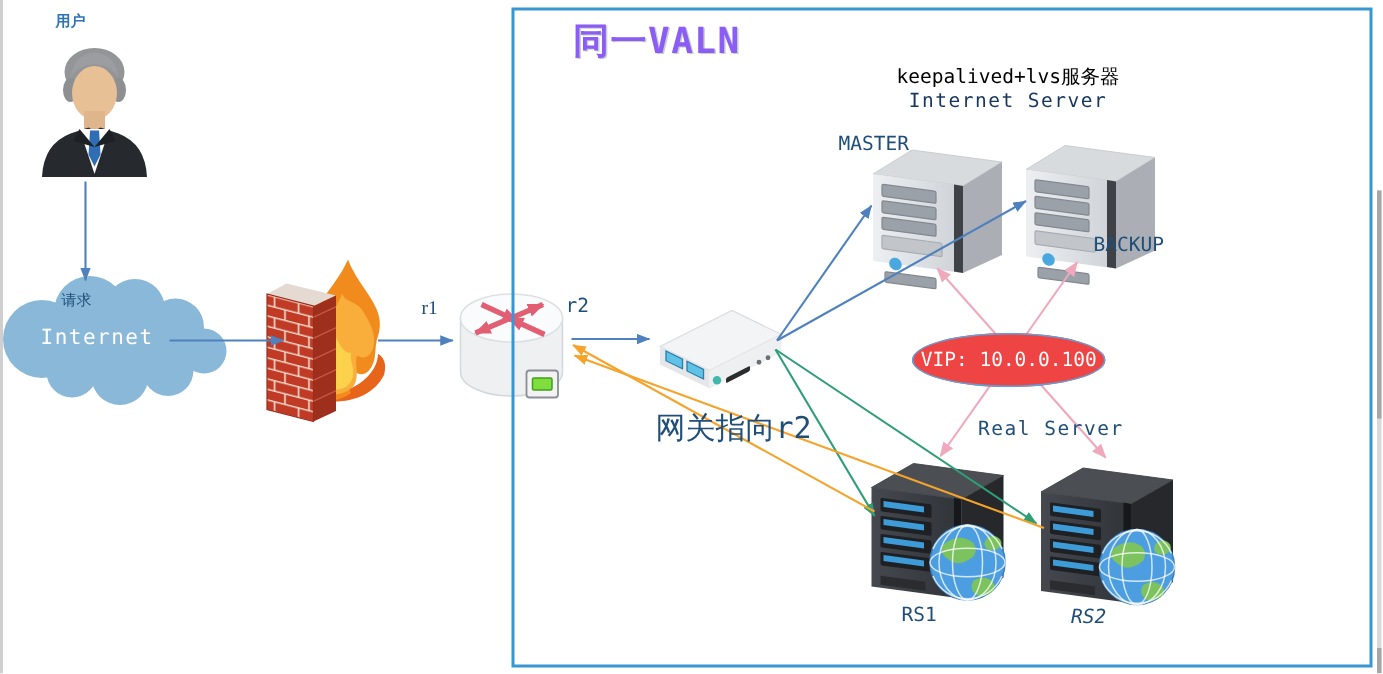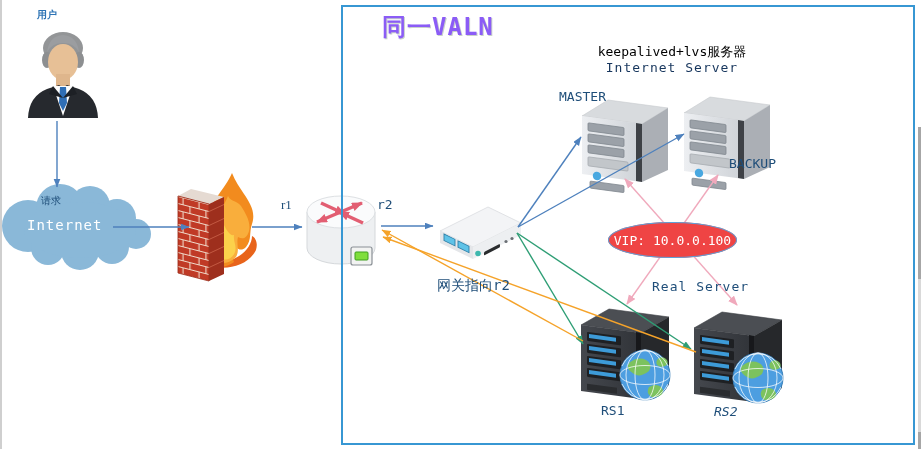--- a/index.html
+++ b/index.html
@@ -26,21 +26,21 @@
   #r2-label{left:377px;top:197px;}
   #vlan-title{left:382px;top:20px;font-size:24px;font-weight:bold;color:#8b5cf6;
               text-shadow:1px 1px 0 #c9d2c9;letter-spacing:1px;}
   #vs-title-1{left:572px;top:44px;width:200px;text-align:center;color:#000000;}
   #vs-title-2{left:572px;top:60px;width:200px;text-align:center;color:#17365D;letter-spacing:1px;}
   #master-label{left:559px;top:89px;}
   #backup-label{left:729px;top:156px;}
   #real-server-label{left:652px;top:279px;letter-spacing:1px;}
   #rs1-label{left:601px;top:403px;}
   #rs2-label{left:714px;top:404px;font-style:italic;}
-  #gateway-label{left:437px;top:278px;font-size:14px;}
+  #gateway-label{left:437px;top:278px;font-size:20px;}
   
   #vip-ellipse{
     left:608px;top:222px;width:129px;height:36px;border-radius:50%;
     background:#ef4444;color:#ffffff;font-size:13px;display:flex;align-items:center;
     justify-content:center;z-index:3;box-shadow:inset 0 0 0 1px #5ba3dc;
   }
 </style>
 </head>
 <body>
 

